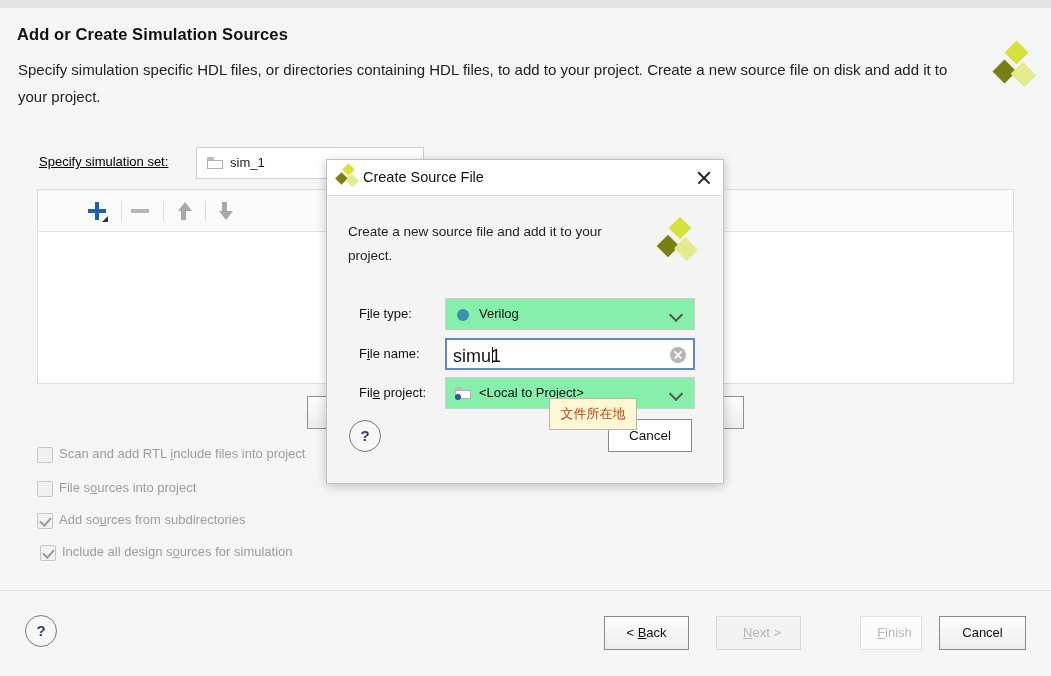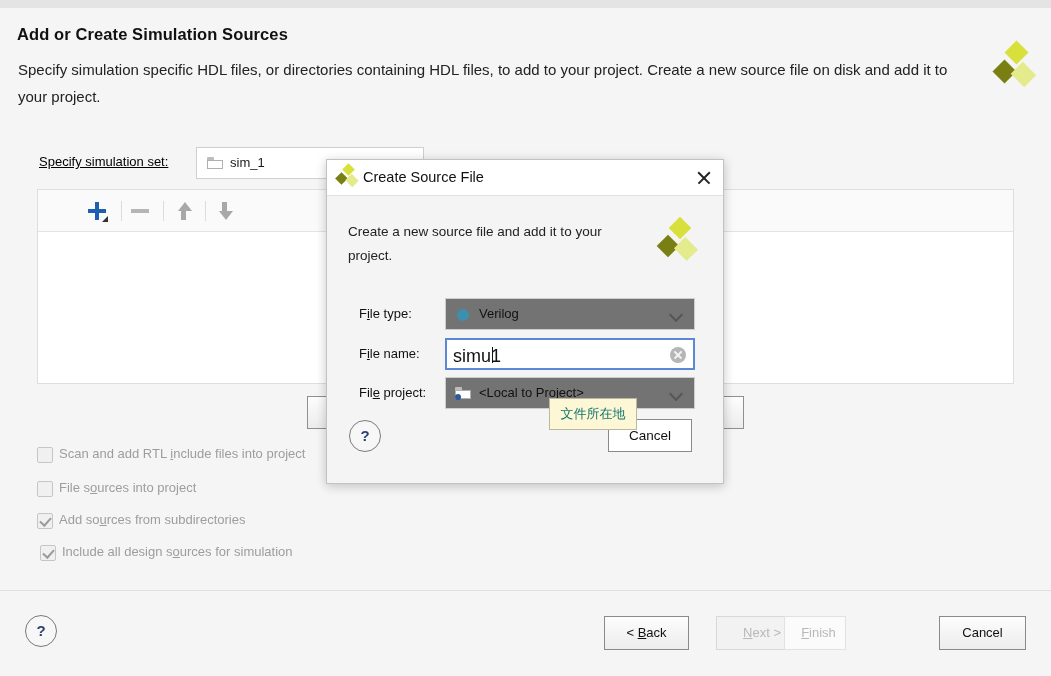--- a/index.html
+++ b/index.html
@@ -284,21 +284,21 @@
   .dlg-row-label {
     position: absolute;
     font-size: 13px;
     color: #111;
     text-align: left;
   }
   .dlg-row-label u { text-decoration: underline; }
   .dlg-combo {
     position: absolute;
     width: 250px; height: 32px;
-    background: #737373;
+    background: #86efac;
     border: 1px solid #cdcdcd;
     box-sizing: border-box;
   }
   .dlg-combo .txt {
     position: absolute;
     left: 33px; top: 7px;
     font-size: 13px;
     color: #111;
   }
   .chev {
@@ -409,21 +409,21 @@
   .tooltip {
     position: absolute;
     left: 549px; top: 398px;
     width: 88px; height: 32px;
     background: #fdf7d5;
     border: 1px solid #b9b9a2;
     box-sizing: border-box;
     font-size: 13px;
     line-height: 30px;
     text-align: center;
-    color: #0f766e;
+    color: #c2410c;
     z-index: 50;
   }
 </style>
 </head>
 <body>
 
 <div class="top-strip"></div>
 
 <div class="wiz-header">
   <div class="wiz-title">Add or Create Simulation Sources</div>
@@ -491,21 +491,21 @@
   <div class="cbox-label"><span>Include all design s</span><u>o</u><span>urces for simulation</span></div>
 </div>
 
 <div class="divider"></div>
 <div class="footer">
   <div class="help-circle" style="left:25px; top:24px;">
     <span>?</span>
   </div>
   <div class="btn" style="left:604px; top:25px; width:85px;"><span>&lt; </span><u>B</u><span>ack</span></div>
   <div class="btn disabled" style="left:716px; top:25px; width:85px;"><u>N</u><span>ext &gt;</span></div>
-  <div class="btn disabled pale" style="left:784px; top:25px; width:62px;"><u>F</u><span>inish</span></div>
+  <div class="btn disabled pale" style="left:860px; top:25px; width:62px;"><u>F</u><span>inish</span></div>
   <div class="btn" style="left:939px; top:25px; width:87px;"><span>Cancel</span></div>
 </div>
 
 <div class="dlg">
   <div class="dlg-title">
     <div class="logo-box" style="left:9px; top:6px; width:22px; height:22px;">
       <div class="dia" style="left:8px;  top:-1px; width:9px; height:9px; background:#d8e03c;"></div>
       <div class="dia" style="left:1px;  top:8px;  width:9px; height:9px; background:#7a7f13;"></div>
       <div class="dia" style="left:11px; top:10px; width:10px; height:9px; background:#e4eb8c;"></div>
     </div>

